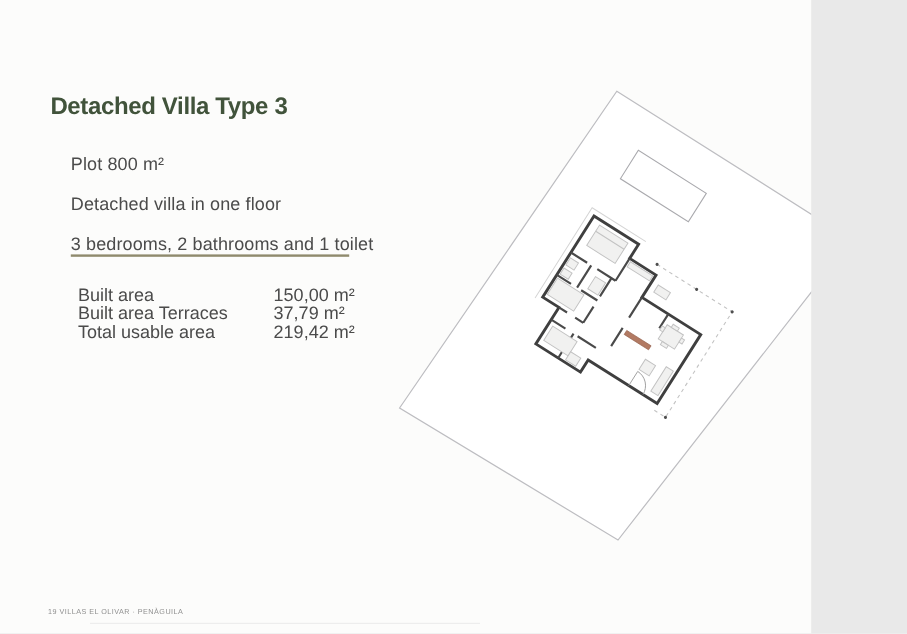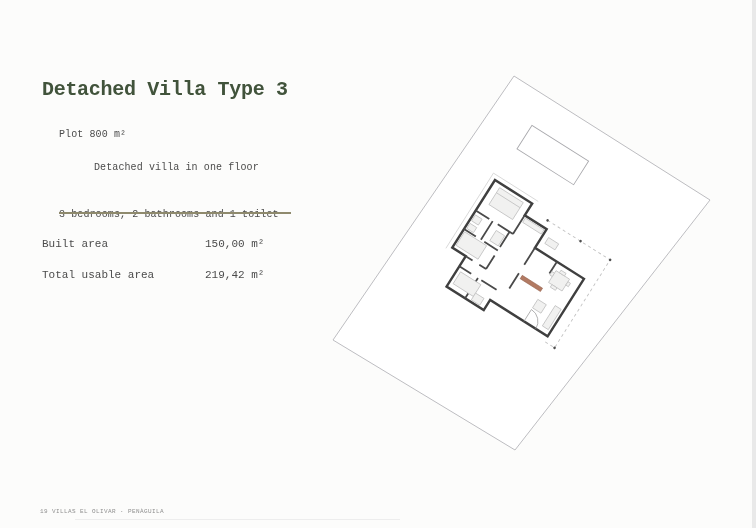--- a/index.html
+++ b/index.html
@@ -1,47 +1,47 @@
 <!DOCTYPE html>
 <html><head>
 <meta charset="utf-8">
 <style>
   html,body{margin:0;padding:0;background:#e9e9e9;}
   .sheet{
     position:relative;
-    width:752px;height:528px;
+    width:676px;height:528px;
     background:#fcfcfb;
-    font-family:Liberation Mono, monospace;
+    font-family:Liberation Sans, sans-serif;
     overflow:hidden;
     color:#4b4b4b;
   }
   .page-title{
     position:absolute;left:42px;top:78px;margin:0;
     font-size:20px;font-weight:bold;letter-spacing:-0.3px;
     color:#41533b;
   }
   .spec{
     position:absolute;left:59px;
-    font-size:10px;color:#4b4b4b;letter-spacing:0.1px;
+    font-size:15px;color:#4b4b4b;letter-spacing:0.1px;
   }
   .spec-plot{top:129px;}
-  .spec-floor{top:162px;margin-left:35px;}
-  .spec-rooms{top:209px;}
+  .spec-floor{top:162px;}
+  .spec-rooms{top:195px;}
   .divider{
     position:absolute;left:59px;top:212px;width:232px;height:2px;
     background:#8f8a6d;
   }
   .areas{
-    position:absolute;left:42px;top:238px;width:260px;
-    font-size:11px;color:#4b4b4b;
+    position:absolute;left:65px;top:238px;width:260px;
+    font-size:15px;color:#4b4b4b;
   }
   .arow{position:relative;height:15.4px;}
   .arow .alabel{display:inline-block;}
   .arow .avalue{position:absolute;left:163px;top:0;}
-  .arow.total{margin-top:16px;}
+  .arow.total{}
   .footer{
     position:absolute;left:40px;top:508px;
     font-size:6px;letter-spacing:0.4px;color:#8f8f8f;
   }
   .fold-line{
     position:absolute;left:75px;top:519px;width:325px;height:1px;
     background:#ededed;
   }
   svg.plan{position:absolute;left:0;top:0;}
 </style>
@@ -55,20 +55,24 @@
   <div class="spec spec-plot">Plot 800 m²</div>
   <div class="spec spec-floor">Detached villa in one floor</div>
   <div class="spec spec-rooms">3 bedrooms, 2 bathrooms and 1 toilet</div>
 
   <div class="divider"></div>
 
   <div class="areas">
     <div class="arow">
       <span class="alabel">Built area</span>
       <span class="avalue">150,00 m²</span>
+    </div>
+    <div class="arow">
+      <span class="alabel">Built area Terraces</span>
+      <span class="avalue">37,79 m²</span>
     </div>
     <div class="arow total">
       <span class="alabel">Total usable area</span>
       <span class="avalue">219,42 m²</span>
     </div>
   </div>
 
   <svg class="plan" width="756" height="528" viewBox="0 0 756 528">
 
     <polygon points="514,76 710,200 515,450 333,340" fill="#ffffff" stroke-width="1" stroke="#bdbdc1"></polygon>

